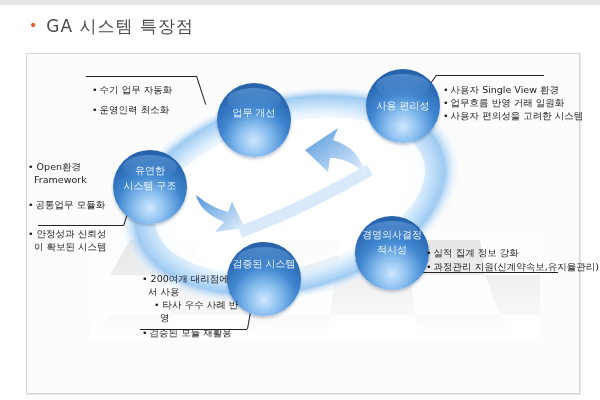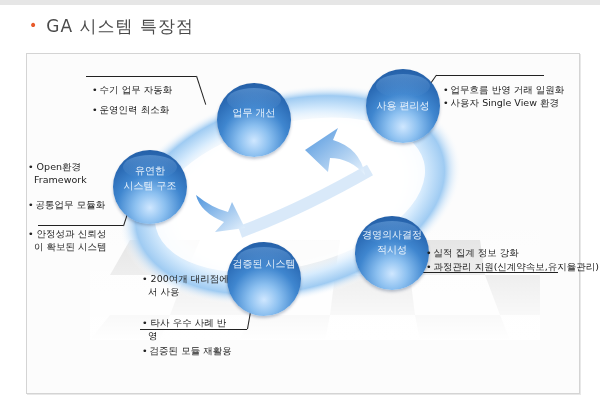--- a/index.html
+++ b/index.html
@@ -113,32 +113,33 @@
 <div class="sphere" style="left:227px;top:242px;">
   <span style="position:relative;top:-16px;">검증된 시스템</span>
 </div>
 
 <div class="bl" style="left:92px;top:83px;">
   <div class="it" style="margin-bottom:7px;">수기 업무 자동화</div>
   <div class="it">운영인력 최소화</div>
 </div>
 
 <div class="bl" style="left:443px;top:83px;">
+  <div class="it">사용자 Single View 환경</div>
   <div class="it">업무흐름 반영 거래 일원화</div>
-  <div class="it">사용자 Single View 환경</div>
+  <div class="it">사용자 편의성을 고려한 시스템</div>
 </div>
 
 <div class="bl" style="left:28px;top:160px;width:85px;">
   <div style="margin-bottom:12px;">• Open환경<br>&nbsp;&nbsp;Framework</div>
   <div class="it" style="margin-bottom:16px;">공통업무 모듈화</div>
   <div>• 안정성과 신뢰성<br>&nbsp;&nbsp;이 확보된 시스템</div>
 </div>
 
 <div class="bl" style="left:426px;top:246px;">
   <div class="it" style="margin-bottom:1px;">실적 집계 정보 강화</div>
   <div class="it">과정관리 지원(신계약속보,유지율관리)</div>
 </div>
 
 <div class="bl" style="left:142px;top:272px;width:100px;">
-  <div style="margin-bottom:18px;">• 200여개 대리점에<br>&nbsp;&nbsp;서 사용</div>
-  <div style="margin-bottom:2px;">• 타사 우수 사례 반<br>&nbsp;&nbsp;영</div>
+  <div style="margin-bottom:0;">• 200여개 대리점에<br>&nbsp;&nbsp;서 사용</div>
+  <div style="margin-bottom:2px;margin-left:12px;">• 타사 우수 사례 반<br>&nbsp;&nbsp;영</div>
   <div class="it">검증된 모듈 재활용</div>
 </div>
 
 </body></html>

